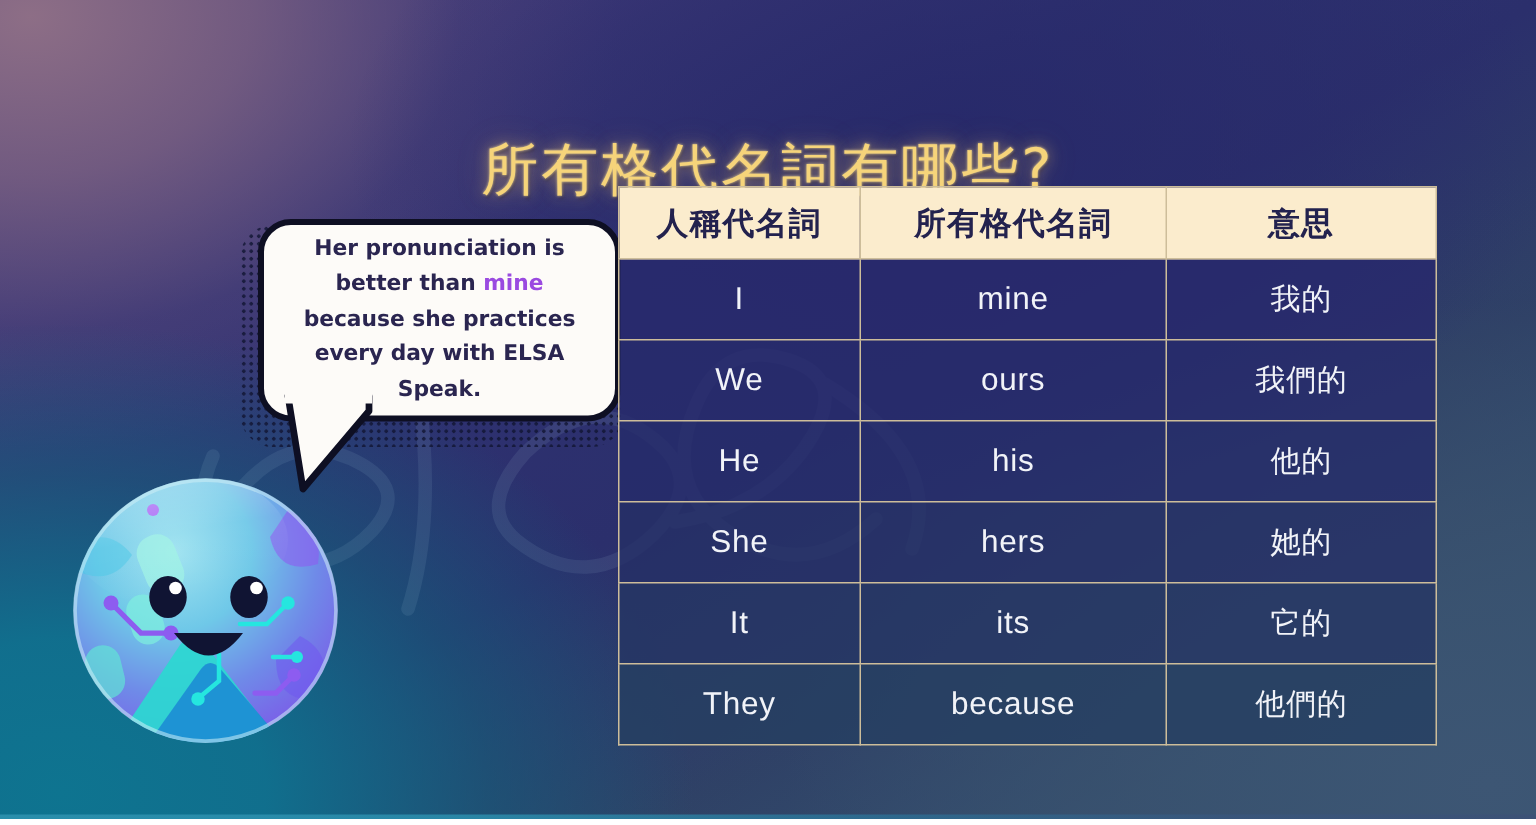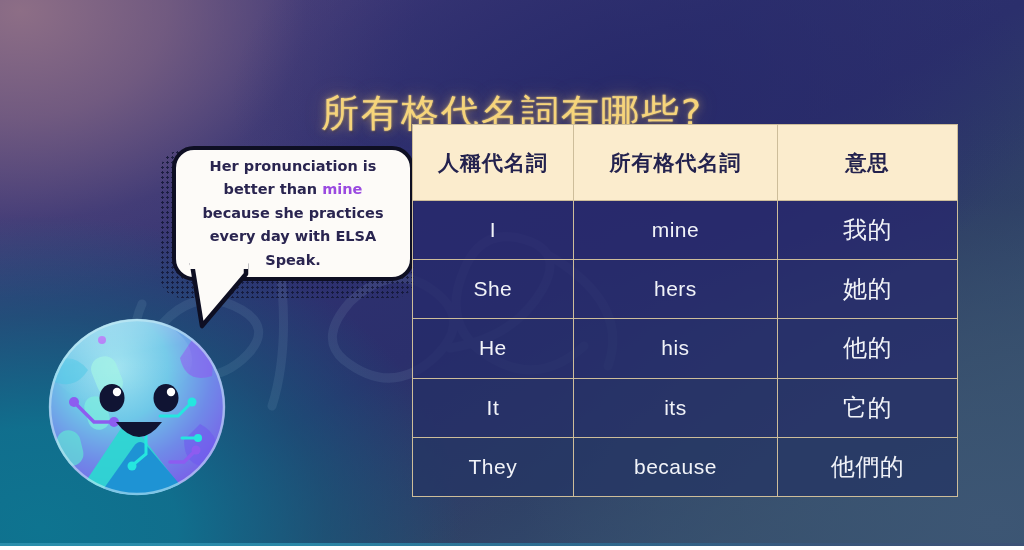--- a/index.html
+++ b/index.html
@@ -81,35 +81,35 @@
   table.pron th, table.pron td {
     border:1px solid #cdbd9a;
     text-align:center;
     vertical-align:middle;
   }
   table.pron th {
     background:#fbeccd;
     color:#23224e;
     font-size:21px;
     font-weight:bold;
-    height:76px;
+    height:48px;
     font-family:"DejaVu Sans", "Liberation Sans", sans-serif;
     letter-spacing:1px;
   }
   table.pron td {
     color:#f1f3f8;
     font-size:21px;
     font-weight:400;
     height:44.7px;
     letter-spacing:0.5px;
     font-family:"Liberation Sans", sans-serif;
   }
   table.pron td.cn {
     font-family:Liberation Sans, sans-serif;
-    font-size:24px;
+    font-size:20px;
   }
   
   tbody tr:nth-child(1) td { background:rgba(40,41,109,0.80); }
   tbody tr:nth-child(2) td { background:rgba(39,42,108,0.80); }
   tbody tr:nth-child(3) td { background:rgba(38,44,106,0.80); }
   tbody tr:nth-child(4) td { background:rgba(37,48,103,0.80); }
   tbody tr:nth-child(5) td { background:rgba(37,54,100,0.80); }
   tbody tr:nth-child(6) td { background:rgba(38,62,98,0.80); }
   tbody tr:nth-child(7) td { background:rgba(38,70,96,0.80); }
 
@@ -276,30 +276,35 @@
           <th>意思</th>
         </tr>
       </thead>
       <tbody>
         <tr>
           <td>I</td>
           <td>mine</td>
           <td class="cn">我的</td>
         </tr>
         <tr>
+          <td>We</td>
+          <td>ours</td>
+          <td class="cn">我們的</td>
+        </tr>
+        <tr>
+          <td>He</td>
+          <td>his</td>
+          <td class="cn">他的</td>
+        </tr>
+        <tr>
           <td>She</td>
           <td>hers</td>
           <td class="cn">她的</td>
         </tr>
         <tr>
-          <td>He</td>
-          <td>his</td>
-          <td class="cn">他的</td>
-        </tr>
-        <tr>
           <td>It</td>
           <td>its</td>
           <td class="cn">它的</td>
         </tr>
         <tr>
           <td>They</td>
           <td>because</td>
           <td class="cn">他們的</td>
         </tr>
       </tbody>

